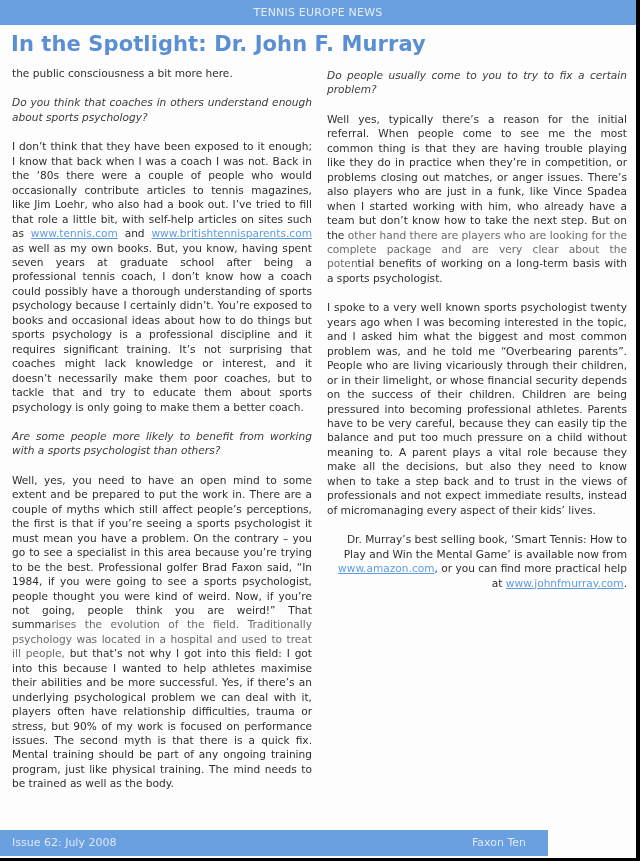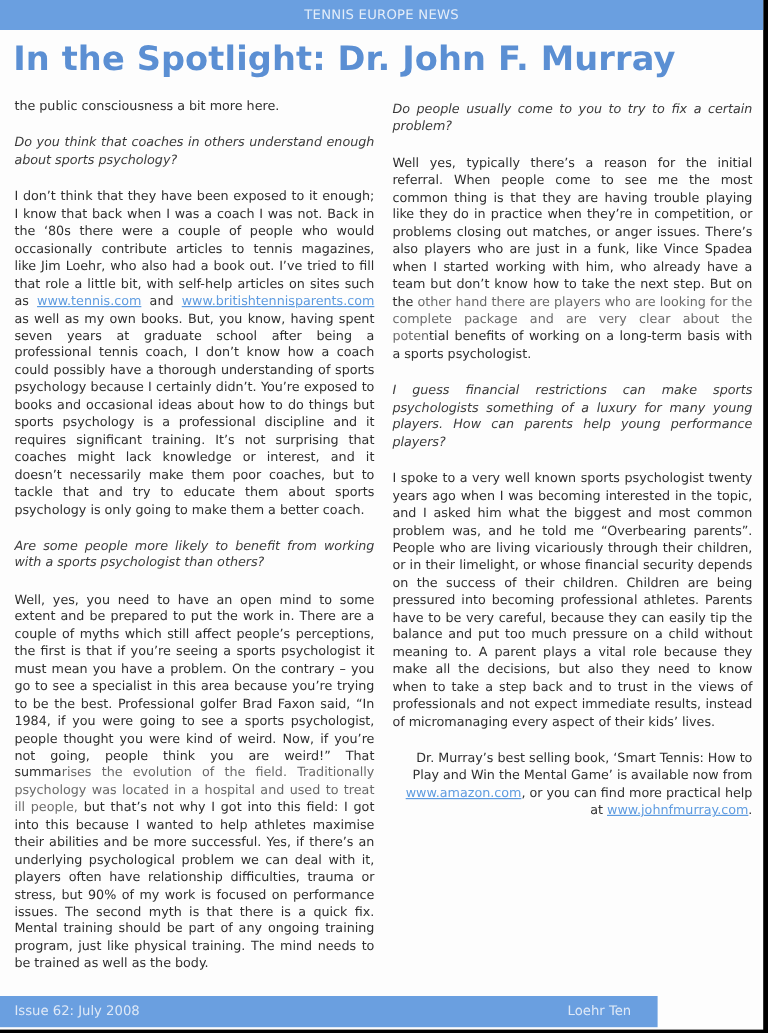--- a/index.html
+++ b/index.html
@@ -8,30 +8,30 @@
     font-family: "DejaVu Sans", sans-serif;
   }
   .page {
     position: absolute; left: 0; top: 0; width: 636px; height: 858px; background: #fdfdfd;
   }
   .top-banner {
     position: absolute; left: 0; top: 0; width: 636px; height: 25px; background: #6a9fe0;
     color: #e3edf9; font-size: 11px; text-align: center; line-height: 25px; letter-spacing: 0.2px;
   }
   .title {
-    position: absolute; left: 11px; top: 32px; font-size: 28px; font-weight: bold; color: #5b8fd3;
+    position: absolute; left: 11px; top: 32px; font-size: 21px; font-weight: bold; color: #5b8fd3;
     letter-spacing: 0.1px;
   }
   .col {
     position: absolute; top: 66px; width: 300px; color: #2e2e2e;
     font-size: 10.6px; line-height: 14.45px; text-align: justify;
   }
   .col.left { left: 12px; }
   .col.right { left: 327px; top: 68px; width: 300px; }
-  .col p { margin: 16px 0 15px 0; }
+  .col p { margin: 0 0 15px 0; }
   .col p.q { font-style: italic; color: #3a3a3a; }
   .link { color: #5d9be0; text-decoration: underline; }
   .faded { color: #6a6a6a; }
   .bottom-banner {
     position: absolute; left: 0; top: 830px; width: 548px; height: 26px; background: #6a9fe0;
     color: #dfe9f7; font-size: 11px; line-height: 26px;
   }
   .bottom-banner .issue { position: absolute; left: 12px; }
   .bottom-banner .site { position: absolute; left: 252px; }
   .bottom-banner .pagenum { position: absolute; right: 22px; }
@@ -50,22 +50,21 @@
     <p>the public consciousness a bit more here.</p>
     <p class="q">Do you think that coaches in others understand enough about sports psychology?</p>
     <p><span>I don’t think that they have been exposed to it enough; I know that back when I was a coach I was not. Back in the ‘80s there were a couple of people who would occasionally contribute articles to tennis magazines, like Jim Loehr, who also had a book out. I’ve tried to fill that role a little bit, with self-help articles on sites such as </span><span class="link">www.tennis.com</span><span> and </span><span class="link">www.britishtennisparents.com</span><span> as well as my own books. But, you know, having spent seven years at graduate school after being a professional tennis coach, I don’t know how a coach could possibly have a thorough understanding of sports psychology because I certainly didn’t. You’re exposed to books and occasional ideas about how to do things but sports psychology is a professional discipline and it requires significant training. It’s not surprising that coaches might lack knowledge or interest, and it doesn’t necessarily make them poor coaches, but to tackle that and try to educate them about sports psychology is only going to make them a better coach.</span></p>
     <p class="q">Are some people more likely to benefit from working with a sports psychologist than others?</p>
     <p><span>Well, yes, you need to have an open mind to some extent and be prepared to put the work in. There are a couple of myths which still affect people’s perceptions, the first is that if you’re seeing a sports psychologist it must mean you have a problem. On the contrary – you go to see a specialist in this area because you’re trying to be the best. Professional golfer Brad Faxon said, “In 1984, if you were going to see a sports psychologist, people thought you were kind of weird. Now, if you’re not going, people think you are weird!” That summa</span><span class="faded">rises the evolution of the field. Traditionally psychology was located in a hospital and used to treat ill people,</span><span> but that’s not why I got into this field: I got into this because I wanted to help athletes maximise their abilities and be more successful. Yes, if there’s an underlying psychological problem we can deal with it, players often have relationship difficulties, trauma or stress, but 90% of my work is focused on performance issues. The second myth is that there is a quick fix. Mental training should be part of any ongoing training program, just like physical training. The mind needs to be trained as well as the body.</span></p>
   </div>
 
   <div class="col right">
     <p class="q">Do people usually come to you to try to fix a certain problem?</p>
     <p><span>Well yes, typically there’s a reason for the initial referral. When people come to see me the most common thing is that they are having trouble playing like they do in practice when they’re in competition, or problems closing out matches, or anger issues. There’s also players who are just in a funk, like Vince Spadea when I started working with him, who already have a team but don’t know how to take the next step. But on the </span><span class="faded">other hand there are players who are looking for the complete package and are very clear about the poten</span><span>tial benefits of working on a long-term basis with a sports psychologist.</span></p>
-    <p class="q">I guess financial restrictions can make sports psychologists something of a luxury for many young players. How can parents help young performance players?</p>
     <p>I spoke to a very well known sports psychologist twenty years ago when I was becoming interested in the topic, and I asked him what the biggest and most common problem was, and he told me “Overbearing parents”. People who are living vicariously through their children, or in their limelight, or whose financial security depends on the success of their children. Children are being pressured into becoming professional athletes. Parents have to be very careful, because they can easily tip the balance and put too much pressure on a child without meaning to. A parent plays a vital role because they make all the decisions, but also they need to know when to take a step back and to trust in the views of professionals and not expect immediate results, instead of micromanaging every aspect of their kids’ lives.</p>
     <p style="text-align:right;"><span>Dr. Murray’s best selling book, ‘Smart Tennis: How to Play and Win the Mental Game’ is available now from </span><span class="link">www.amazon.com</span><span>, or you can find more practical help at </span><span class="link">www.johnfmurray.com</span><span>.</span></p>
   </div>
 
   <div class="bottom-banner">
     <span class="issue">Issue 62: July 2008</span>
-    <span class="pagenum">Loehr Ten</span>
+    <span class="pagenum">Faxon Ten</span>
   </div>
 </div>
 
 </body></html>

